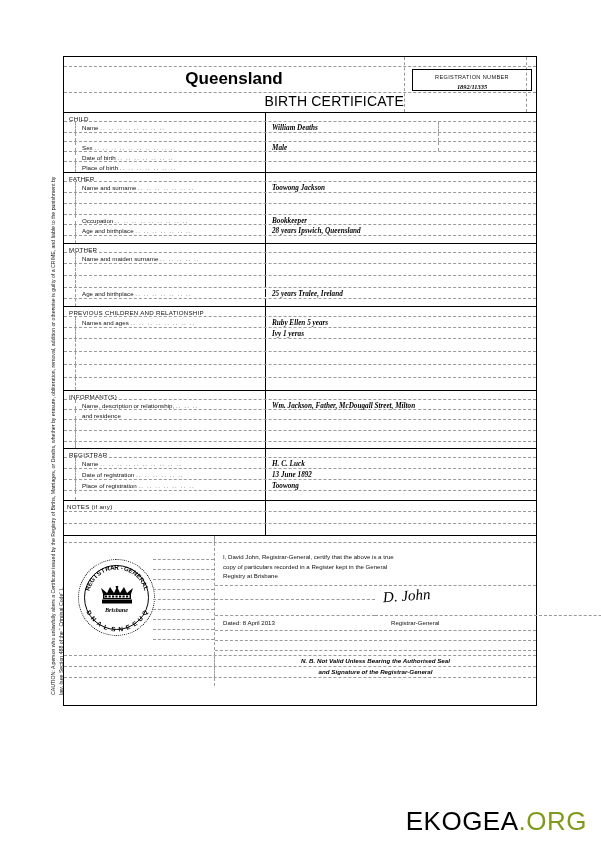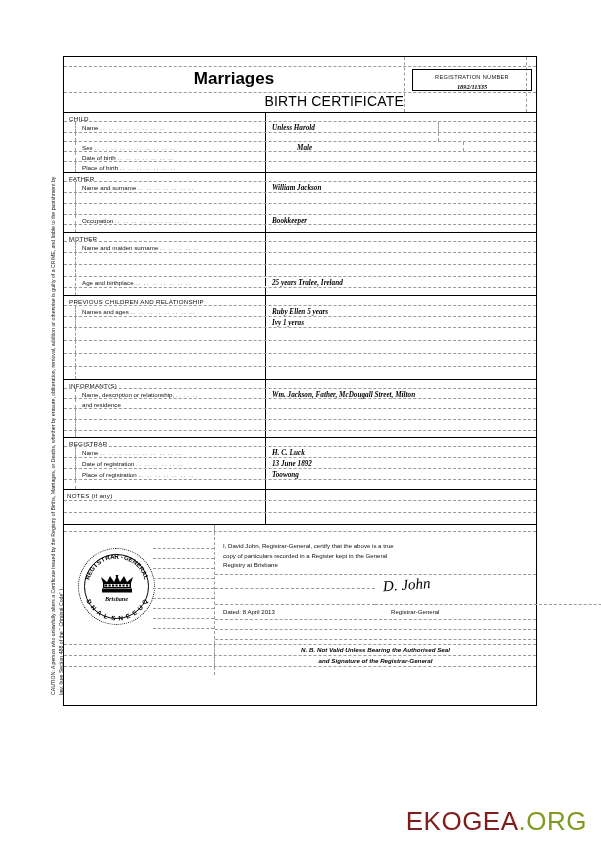--- a/index.html
+++ b/index.html
@@ -243,38 +243,38 @@
 
   
   #logo {
     position: absolute;
     right: 14px;
     bottom: 14px;
     font-size: 26px;
     letter-spacing: .5px;
     font-family: "Liberation Sans", sans-serif;
   }
-  #logo .eko { color: #7f1d1d; }
+  #logo .eko { color: #000000; }
   #logo .org { color: #7f9a1e; }
 </style>
 </head>
 <body>
 
 <div class="caution-wrap">
   <div class="caution-inner">CAUTION: A person who unlawfully alters a Certificate issued by the Registry of Births, Marriages, or Deaths, whether by erasure, obliteration, removal, addition or otherwise is guilty of a CRIME, and liable to the punishment by law. (see Section 488 of the " Criminal Code" ).</div>
 </div>
 
 <div id="cert">
 
   <div id="header-band">
     <div id="header-topline"></div>
     <div id="header-vline"></div>
     <div id="header-vline2"></div>
     <div id="header-midline"></div>
-    <div id="title-qld">Marriages</div>
+    <div id="title-qld">Queensland</div>
     <div id="title-birth">BIRTH CERTIFICATE</div>
     <div id="regbox">
       <div class="reg-label">REGISTRATION NUMBER</div>
       <div class="reg-value">1892/11335</div>
     </div>
   </div>
 
   <div class="row dashed-b" style="height:9px;">
     <div class="col-l solid-r">
       <div class="sec-head">CHILD</div>
@@ -282,34 +282,34 @@
     <div class="col-r"></div>
   </div>
 
   <div class="row dashed-b" style="height:11px;">
     <div class="col-l solid-r">
       <div class="tick"></div>
       <div class="fld"><span>Name</span> <span class="lead">.. .. .. .. .. .. .. ..</span></div>
     </div>
     <div class="col-r">
       <div class="subdiv"></div>
-      <div class="val">Unless Harold</div>
+      <div class="val">William Deaths</div>
     </div>
   </div>
 
   <div class="row dashed-b" style="height:9px;">
     <div class="col-l solid-r">
         <div class="tick"></div>
       </div>
     <div class="col-r">
         <div class="subdiv"></div>
       </div>
   </div>
 
-  <div class="row dashed-b" style="height:10px;gap:25px;">
+  <div class="row dashed-b" style="height:10px;">
     <div class="col-l solid-r">
       <div class="tick"></div>
       <div class="fld"><span>Sex</span> <span class="lead">.. .. .. .. .. .. .. .. .. ..</span></div>
     </div>
     <div class="col-r">
       <div class="subdiv"></div>
       <div class="val">Male</div>
     </div>
   </div>
 
@@ -333,21 +333,21 @@
     </div>
     <div class="col-r"></div>
   </div>
 
   <div class="row dashed-b" style="height:11px;">
     <div class="col-l solid-r">
       <div class="tick"></div>
       <div class="fld"><span>Name and surname</span> <span class="lead">.. .. .. .. .. .. ..</span></div>
     </div>
     <div class="col-r">
-      <div class="val">William Jackson</div>
+      <div class="val">Toowong Jackson</div>
     </div>
   </div>
 
   <div class="row dashed-b" style="height:11px;">
     <div class="col-l solid-r">
         <div class="tick"></div>
       </div>
     <div class="col-r"></div>
   </div>
   <div class="row dashed-b" style="height:11px;">
@@ -360,20 +360,29 @@
   <div class="row dashed-b" style="height:10px;">
     <div class="col-l solid-r">
       <div class="tick"></div>
       <div class="fld"><span>Occupation</span> <span class="lead">.. .. .. .. .. .. .. .. ..</span></div>
     </div>
     <div class="col-r">
       <div class="val">Bookkeeper</div>
     </div>
   </div>
 
+  <div class="row dashed-b" style="height:11px;">
+    <div class="col-l solid-r">
+      <div class="tick"></div>
+      <div class="fld"><span>Age and birthplace</span> <span class="lead">.. .. .. .. .. .. ..</span></div>
+    </div>
+    <div class="col-r">
+      <div class="val">28 years Ipswich, Queensland</div>
+    </div>
+  </div>
 
   <div class="row solid-b" style="height:8px;">
     <div class="col-l solid-r">
         <div class="tick"></div>
       </div>
     <div class="col-r"></div>
   </div>
 
   <div class="row dashed-b" style="height:9px;">
     <div class="col-l solid-r">

